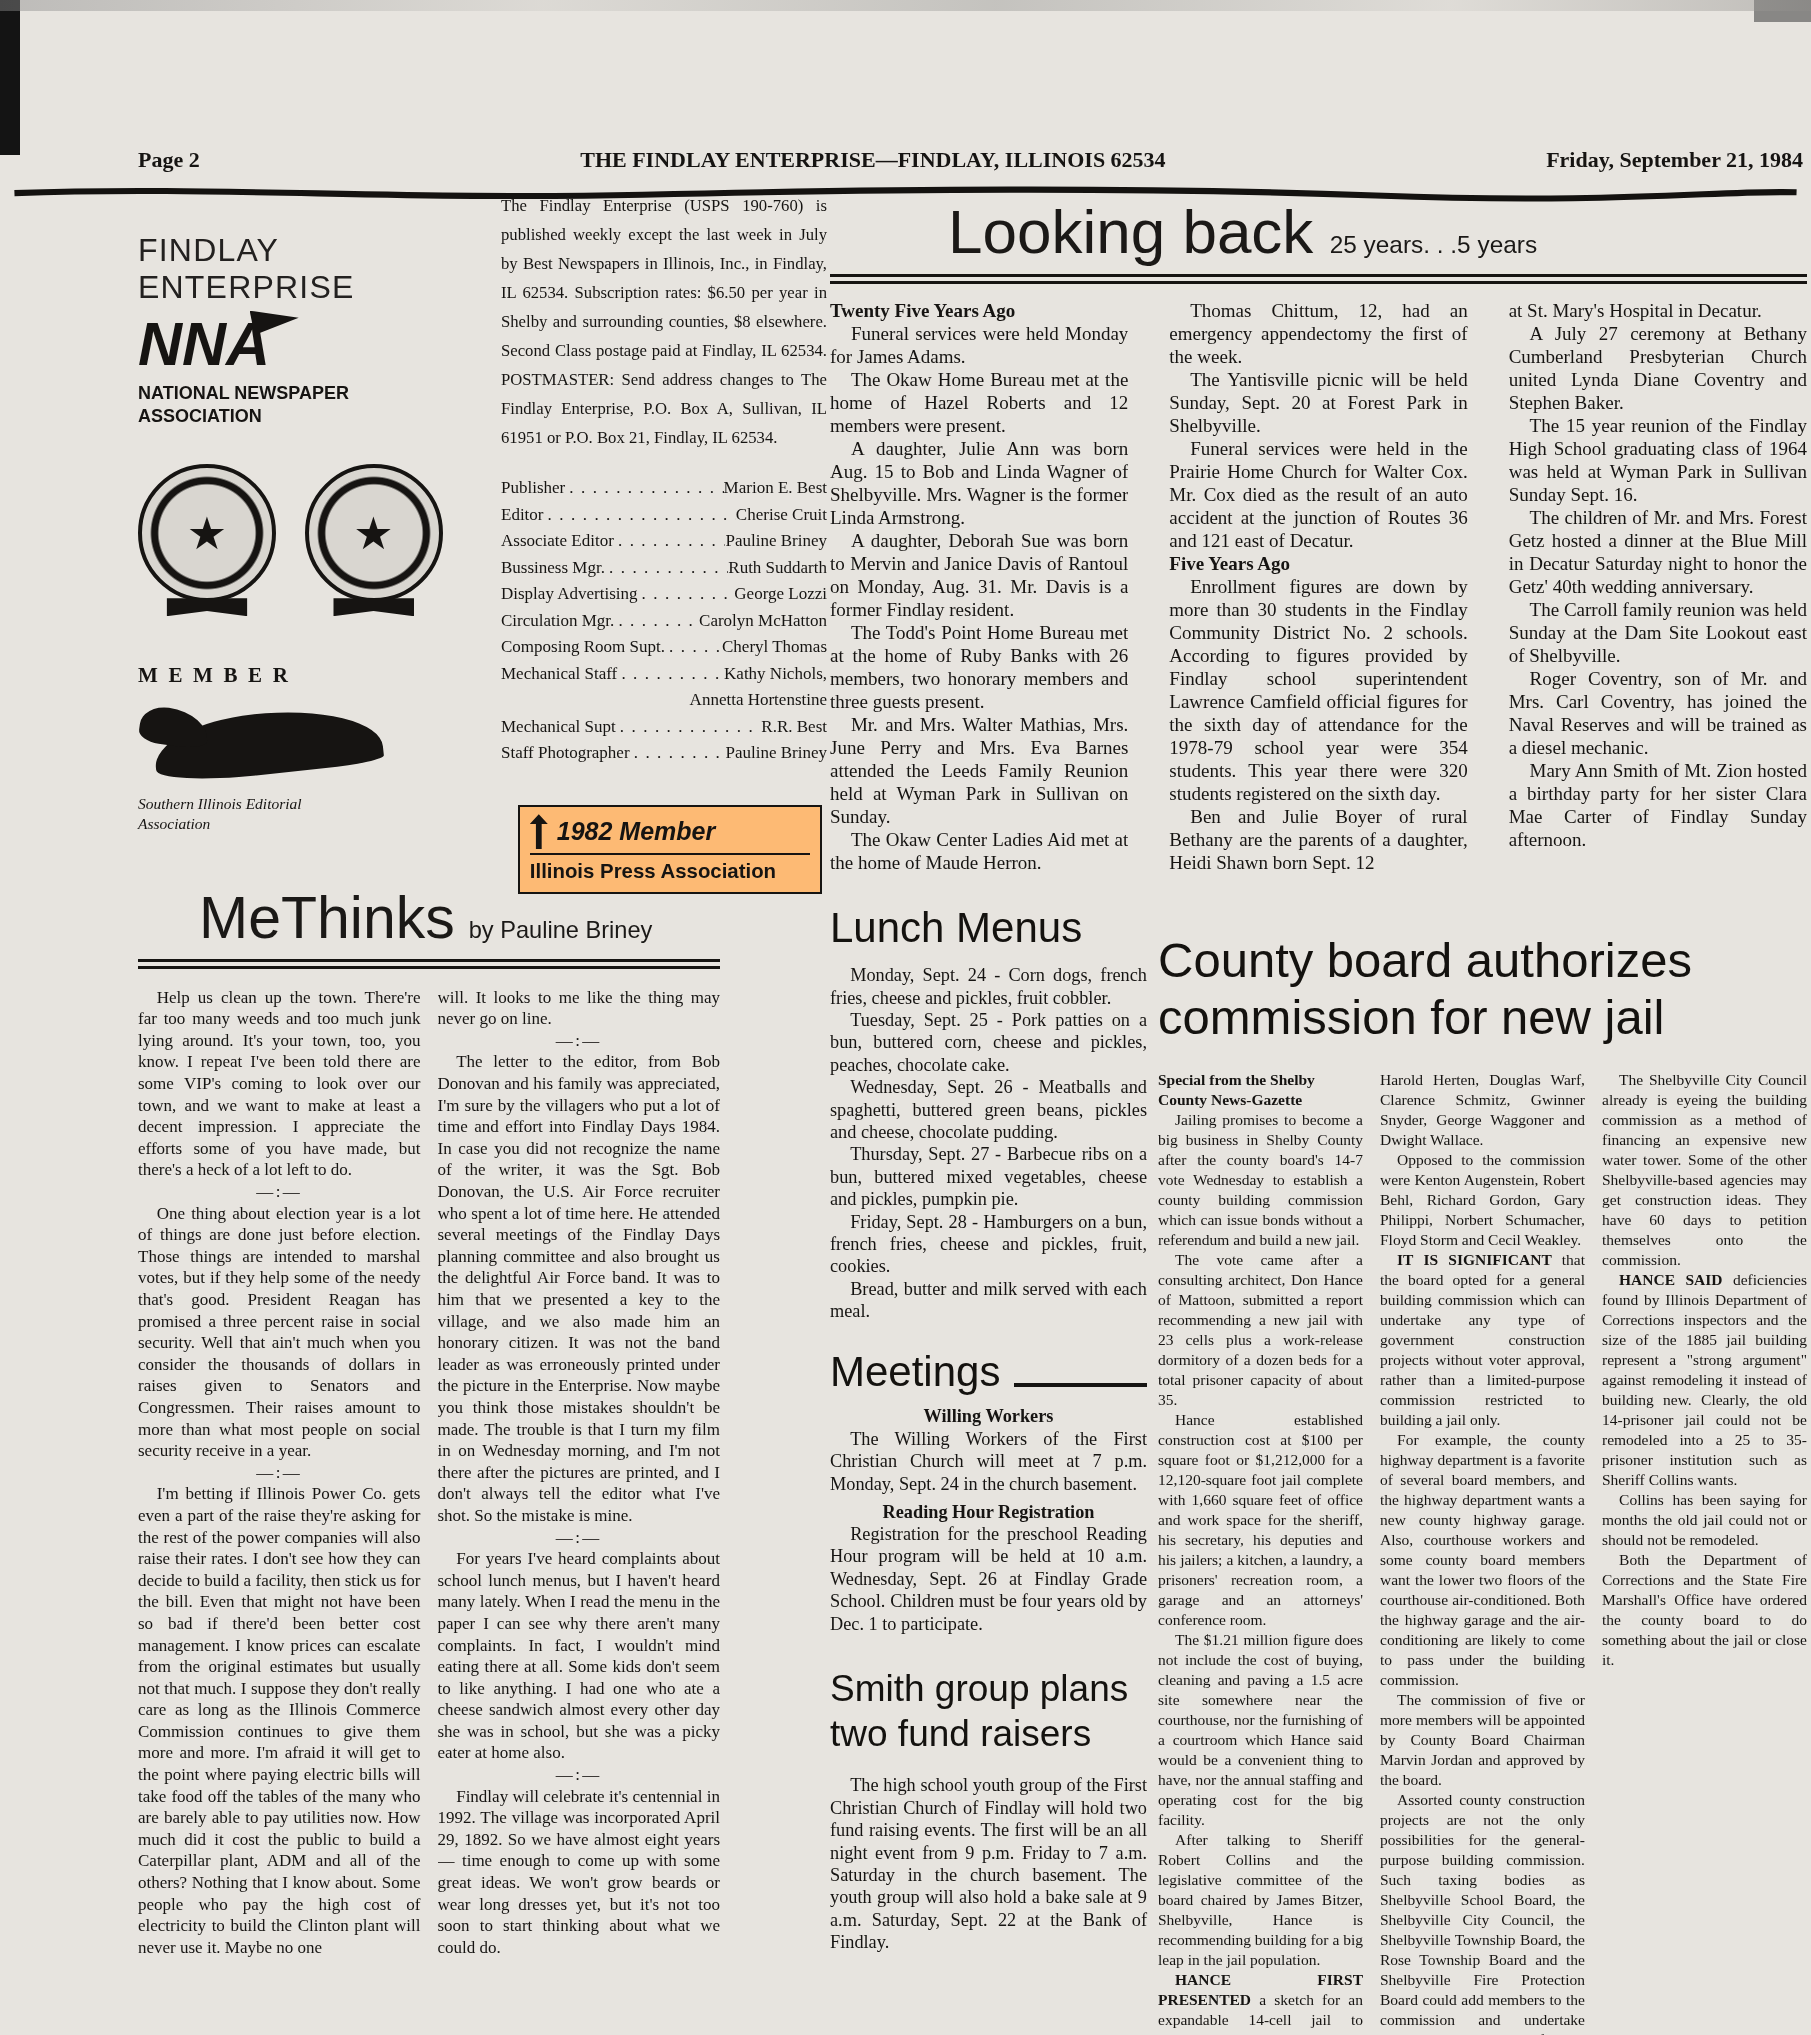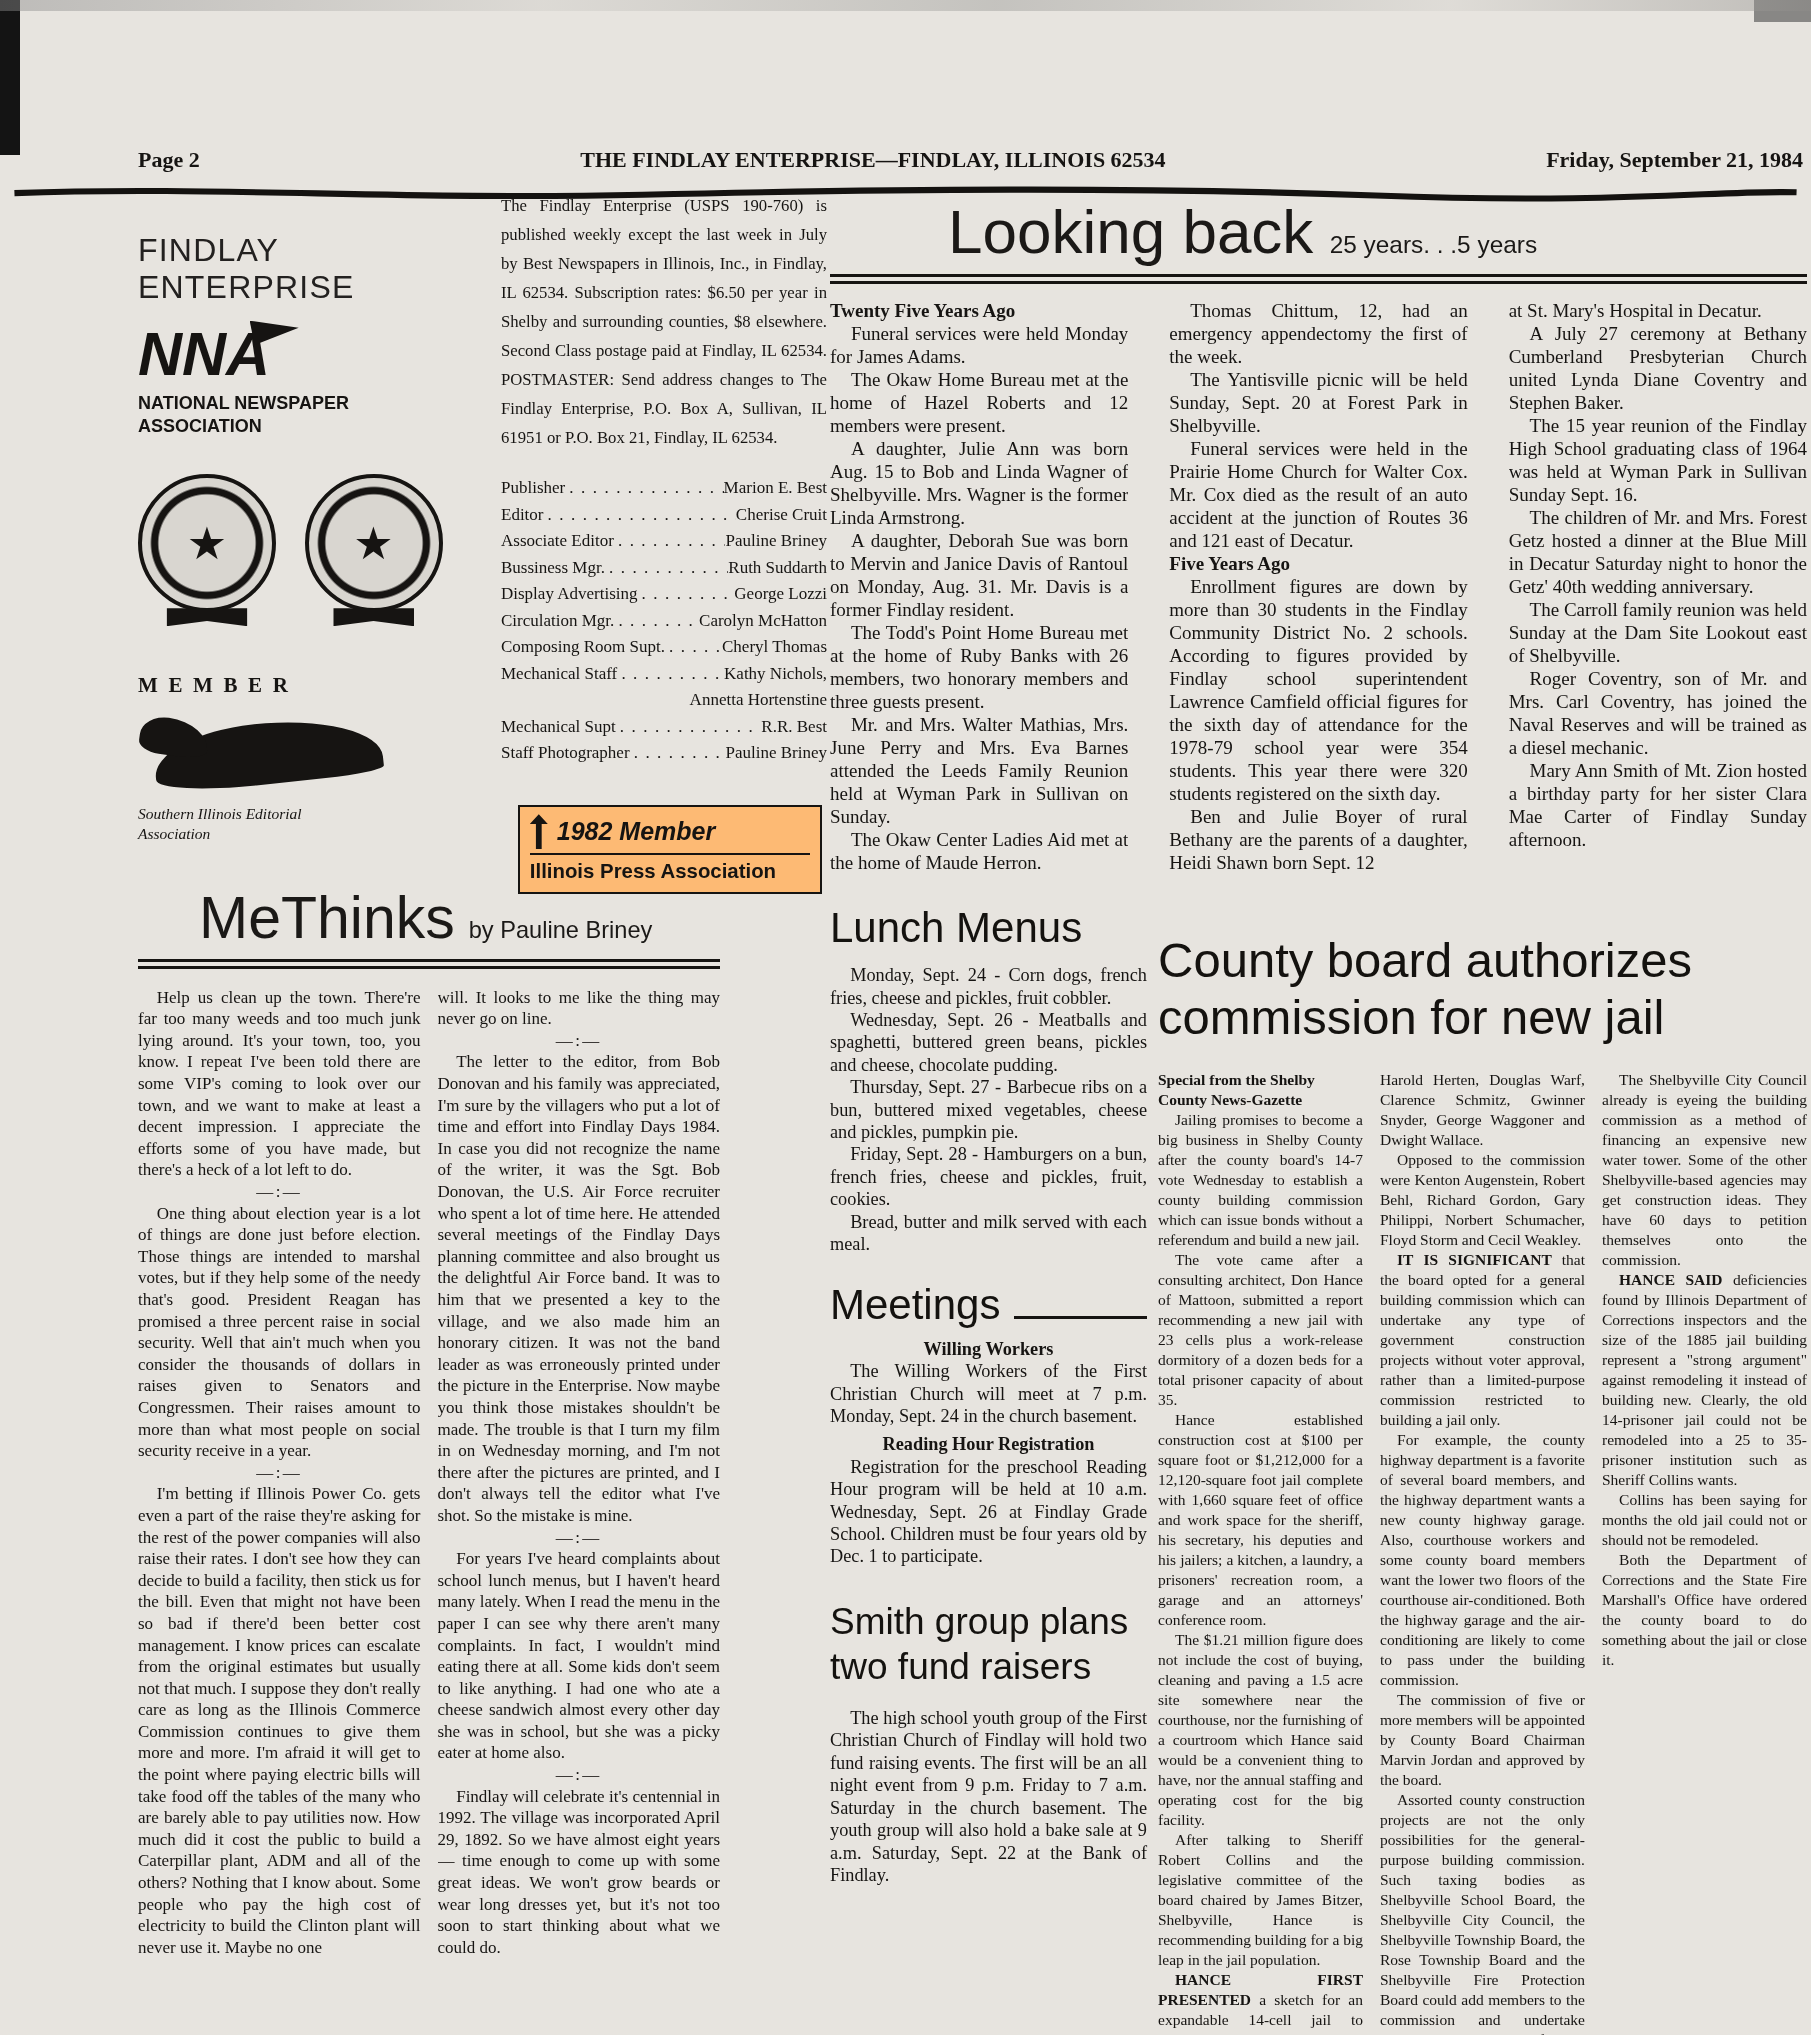--- a/index.html
+++ b/index.html
@@ -10,21 +10,21 @@
     font-family:"Liberation Serif","DejaVu Serif",serif;
   }
   .abs{position:absolute;}
   
   #header-row{left:138px;top:147px;width:1665px;display:flex;justify-content:space-between;align-items:baseline;
     font-weight:bold;font-size:22px;}
   #header-rule{left:12.2px;top:184px;}
   
   #masthead-left{left:138px;top:232px;width:350px;}
   .brand{font-family:"Liberation Sans","DejaVu Sans",sans-serif;font-weight:normal;font-size:32px;letter-spacing:1.2px;color:#232120;}
-  .nna{margin-top:18px;}
+  .nna{margin-top:8px;}
   .nna-mark{font-family:"Liberation Sans","DejaVu Sans",sans-serif;font-style:italic;font-weight:bold;font-size:61px;line-height:1;position:relative;display:inline-block;}
   .nna-flag{position:absolute;right:-28.5px;top:-3.3px;width:49px;height:28.5px;background:#161412;
     clip-path:polygon(0 0,100% 25%,10% 85%);}
   .nna-lines{font-family:"Liberation Sans","DejaVu Sans",sans-serif;font-weight:bold;font-size:18px;line-height:1.25;margin-top:7.3px;}
   .seals{display:flex;gap:28.5px;margin-top:37px;}
   .seal{width:130px;height:130px;border-radius:50%;border:4.9px solid #161412;position:relative;
     background:radial-gradient(circle,#d9d6d0 52%,#161412 54%,#161412 60%,#d9d6d0 62%);
     display:flex;align-items:center;justify-content:center;}
   .seal span{font-size:45px;color:#161412;}
   .seal .ribbon{position:absolute;bottom:-18px;left:50%;transform:translateX(-50%);width:81px;height:18px;background:#161412;
@@ -262,20 +262,21 @@
         <p class="blk sep">—:—</p>
         <p class="blk p">Findlay will celebrate it's centennial in 1992. The village was incorporated April 29, 1892. So we have almost eight years — time enough to come up with some great ideas. We won't grow beards or wear long dresses yet, but it's not too soon to start thinking about what we could do.</p>
       </div>
     </div>
 </div>
 
 <div class="abs" id="midcol">
   <div class="sans-reg mid-title">Lunch Menus</div>
   <div class="mid-blocks">
       <p class="blk p">Monday, Sept. 24 - Corn dogs, french fries, cheese and pickles, fruit cobbler.</p>
+      <p class="blk p">Tuesday, Sept. 25 - Pork patties on a bun, buttered corn, cheese and pickles, peaches, chocolate cake.</p>
       <p class="blk p">Wednesday, Sept. 26 - Meatballs and spaghetti, buttered green beans, pickles and cheese, chocolate pudding.</p>
       <p class="blk p">Thursday, Sept. 27 - Barbecue ribs on a bun, buttered mixed vegetables, cheese and pickles, pumpkin pie.</p>
       <p class="blk p">Friday, Sept. 28 - Hamburgers on a bun, french fries, cheese and pickles, fruit, cookies.</p>
       <p class="blk p">Bread, butter and milk served with each meal.</p>
     </div>
   <div class="meetings-row">
     <span class="sans-reg meetings-title">Meetings</span>
     <span class="tail"></span>
   </div>
   <div class="mid-blocks">

